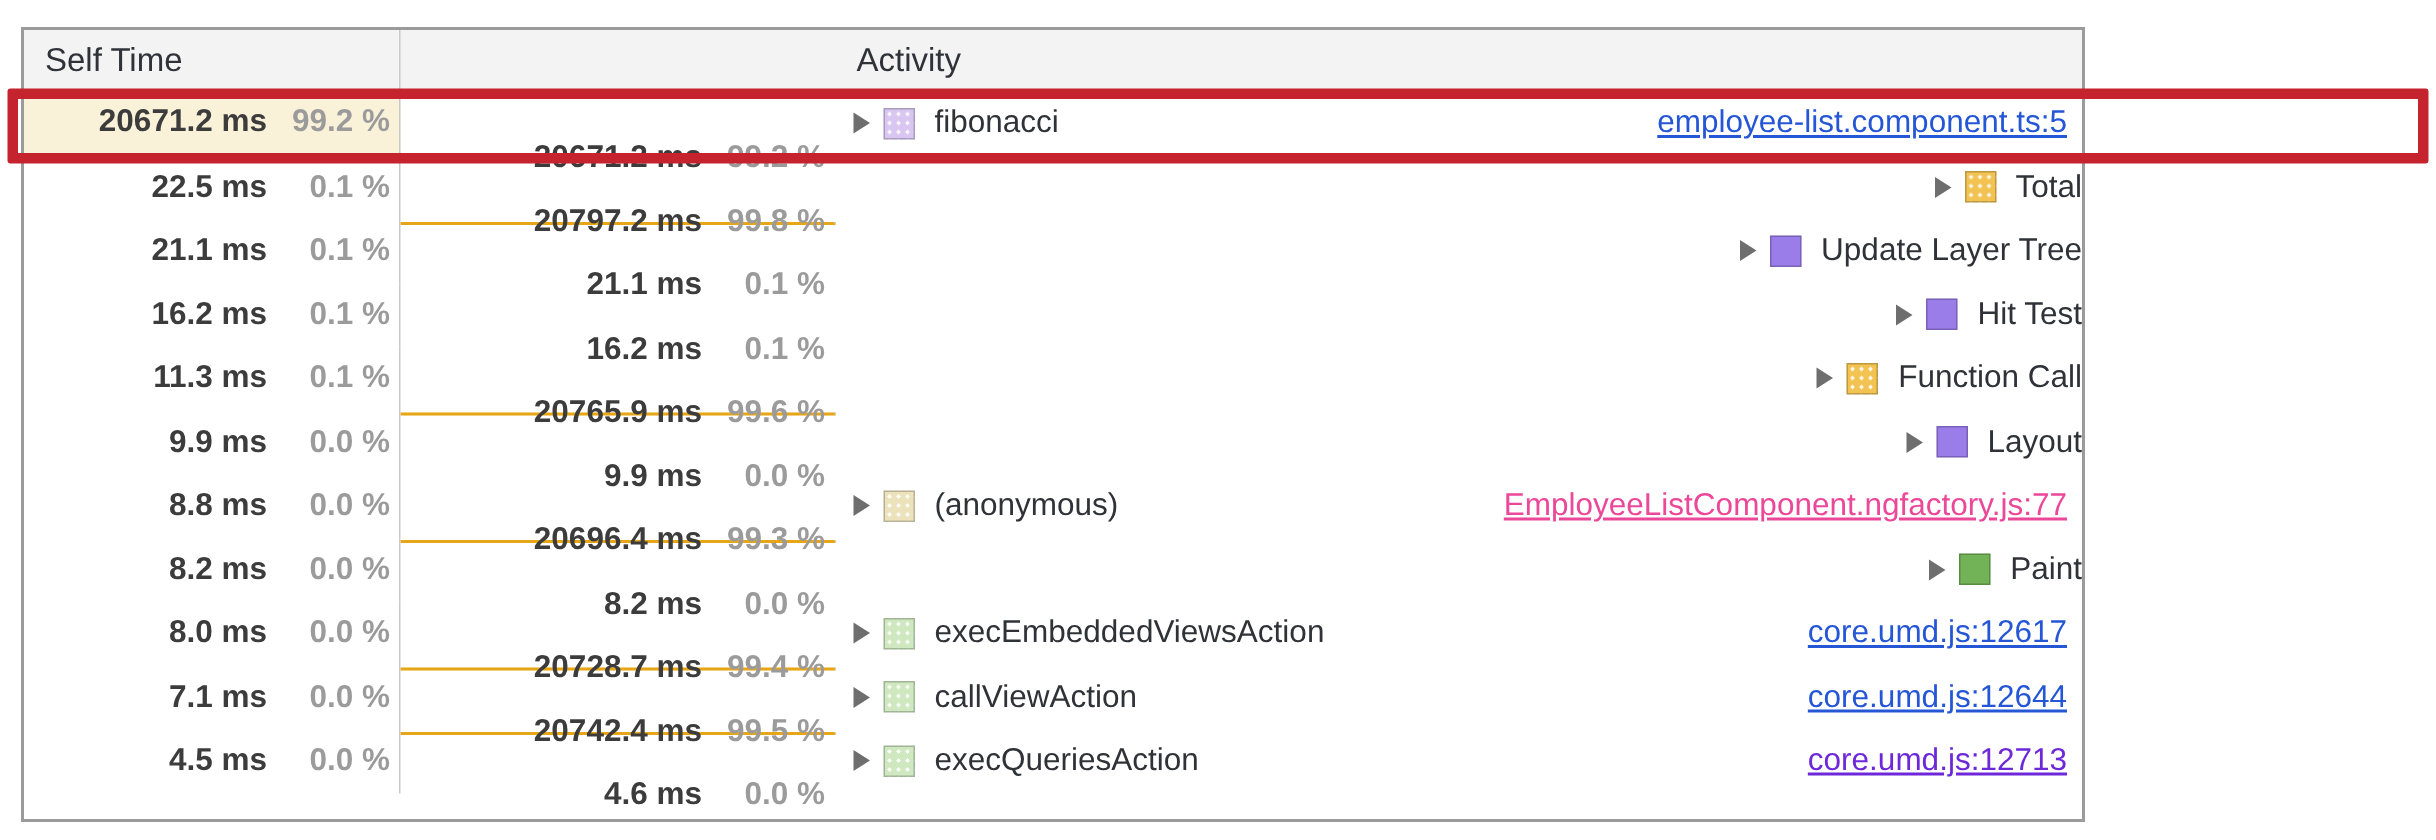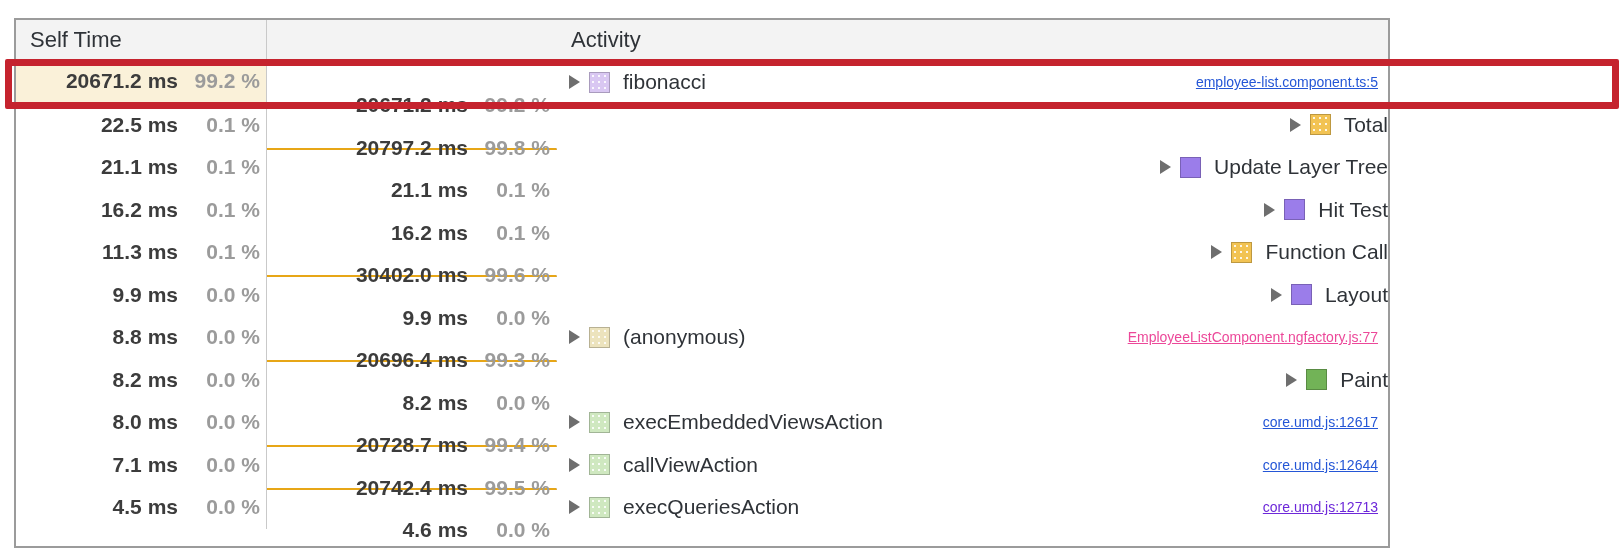--- a/index.html
+++ b/index.html
@@ -88,21 +88,21 @@
     background-size: 6px 6px;
   }
   .a-label {
     font-size: 21px;
     color: #2f3338;
     white-space: nowrap;
   }
   .a-link {
     margin-left: auto;
     padding-right: 10px;
-    font-size: 14px;
+    font-size: 21px;
     color: #2456d6;
     text-decoration: underline;
     white-space: nowrap;
     cursor: pointer;
   }
   
   .annotation-box {
     position: absolute;
     left: 5px; top: 59px;
     width: 1614px; height: 50px;
@@ -192,21 +192,21 @@
 
     </div>
   </div>
 
   <div class="data-row">
     <div class="time-cell col-self">
       <span class="t-val">11.3 ms</span>
       <span class="t-pct">0.1 %</span>
     </div>
     <div class="time-cell col-total hot">
-      <span class="t-val">30402.0 ms</span>
+      <span class="t-val">20765.9 ms</span>
       <span class="t-pct">99.6 %</span>
     </div>
     <div class="activity-cell">
       <span class="tri"></span>
       <span class="swatch patterned" style="background-color: rgb(242, 195, 83);"></span>
       <span class="a-label">Function Call</span>
 
     </div>
   </div>
 

